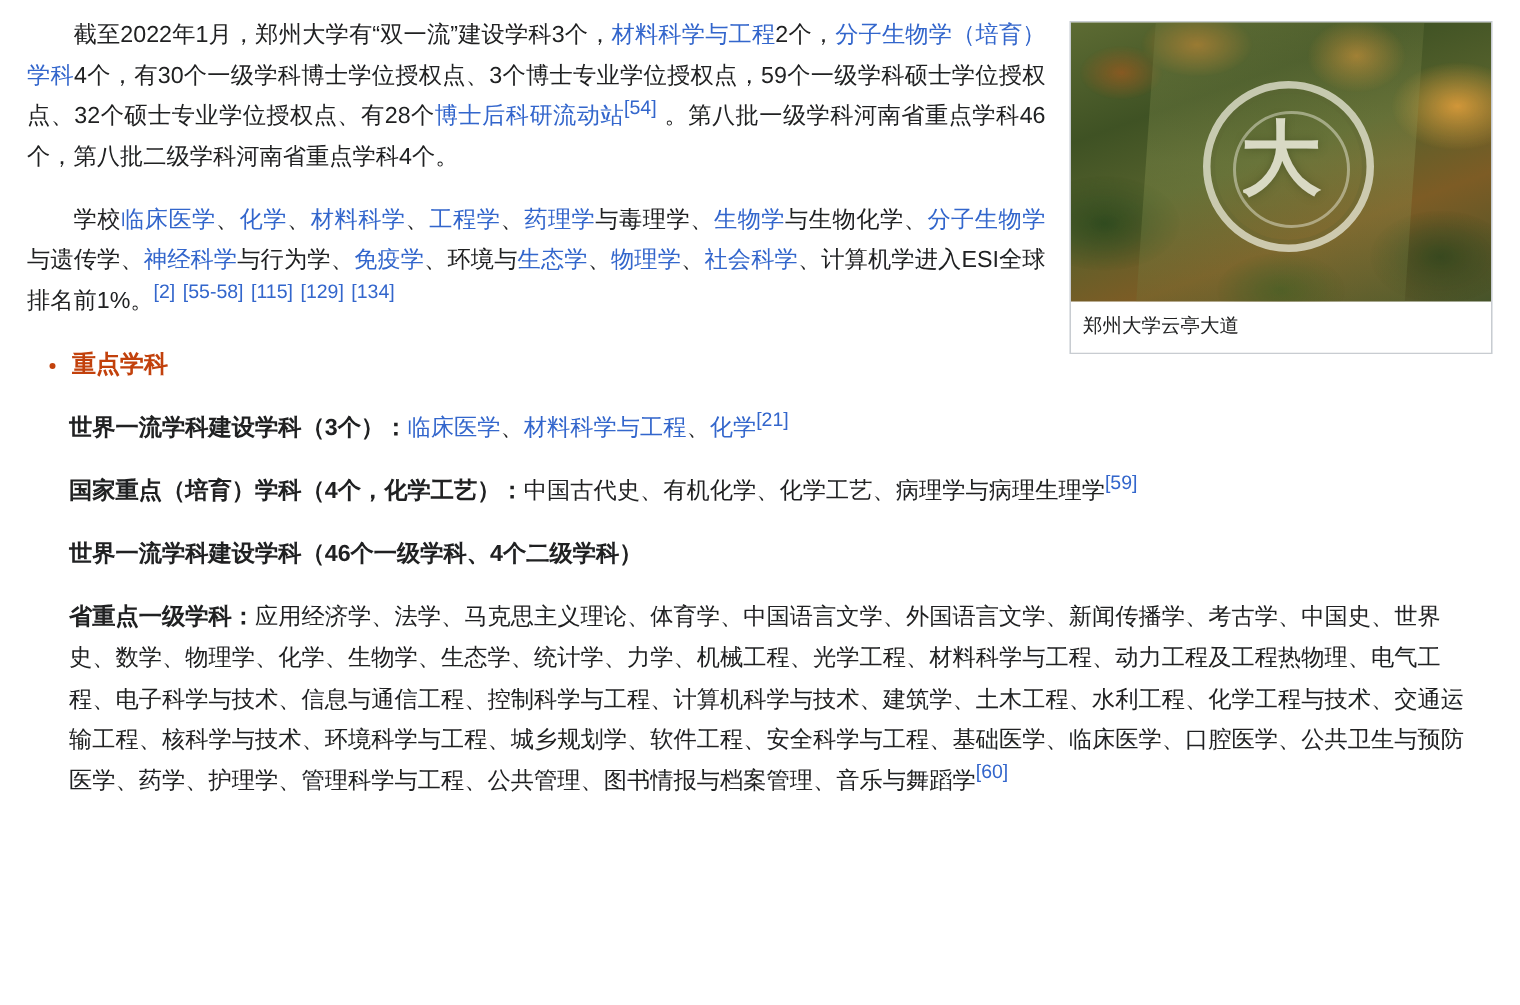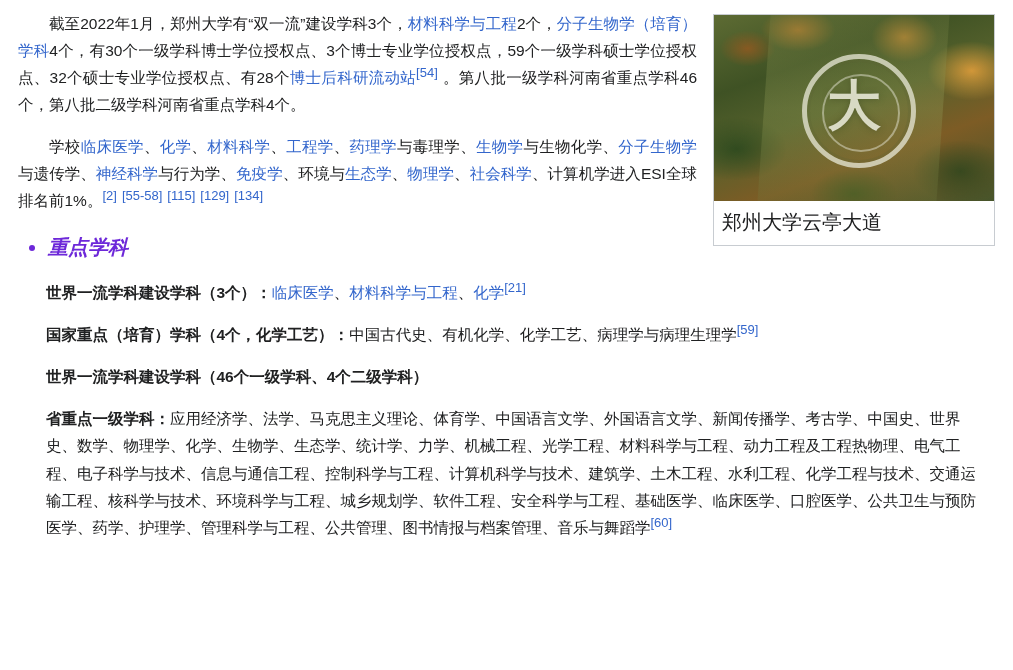--- a/index.html
+++ b/index.html
@@ -51,23 +51,22 @@
     display: inline-block;
     width: 5px;
   }
   ul.bullets {
     margin: 16px 0 14px 0;
     padding-left: 30px;
     list-style: disc;
   }
   ul.bullets li {
     font-weight: bold;
-    font-size: 20px;
-    color: #6d28d9;
-    font-style: italic;
+    font-size: 16px;
+    color: #c2410c;
   }
   .sub-block {
     margin: 0 17px 15px 0;
     padding-left: 28px;
     position: relative;
   }
   .sub-title {
     font-weight: bold;
   }
   .flow {
@@ -143,21 +142,21 @@
     transform: translate(-50%, -54%);
     font-size: 54px;
     line-height: 1;
     color: rgba(235,235,218,0.88);
     font-family: "Liberation Serif", serif;
     font-weight: bold;
     text-shadow: 0 0 6px rgba(60,70,30,0.5);
   }
   .thumb-cap {
     padding: 7px 8px 9px 8px;
-    font-size: 20px;
+    font-size: 13px;
     line-height: 1.4;
     color: #202122;
     background: #ffffff;
   }
 </style>
 </head>
 <body>
 
 <div class="page">
   <div class="flow">

